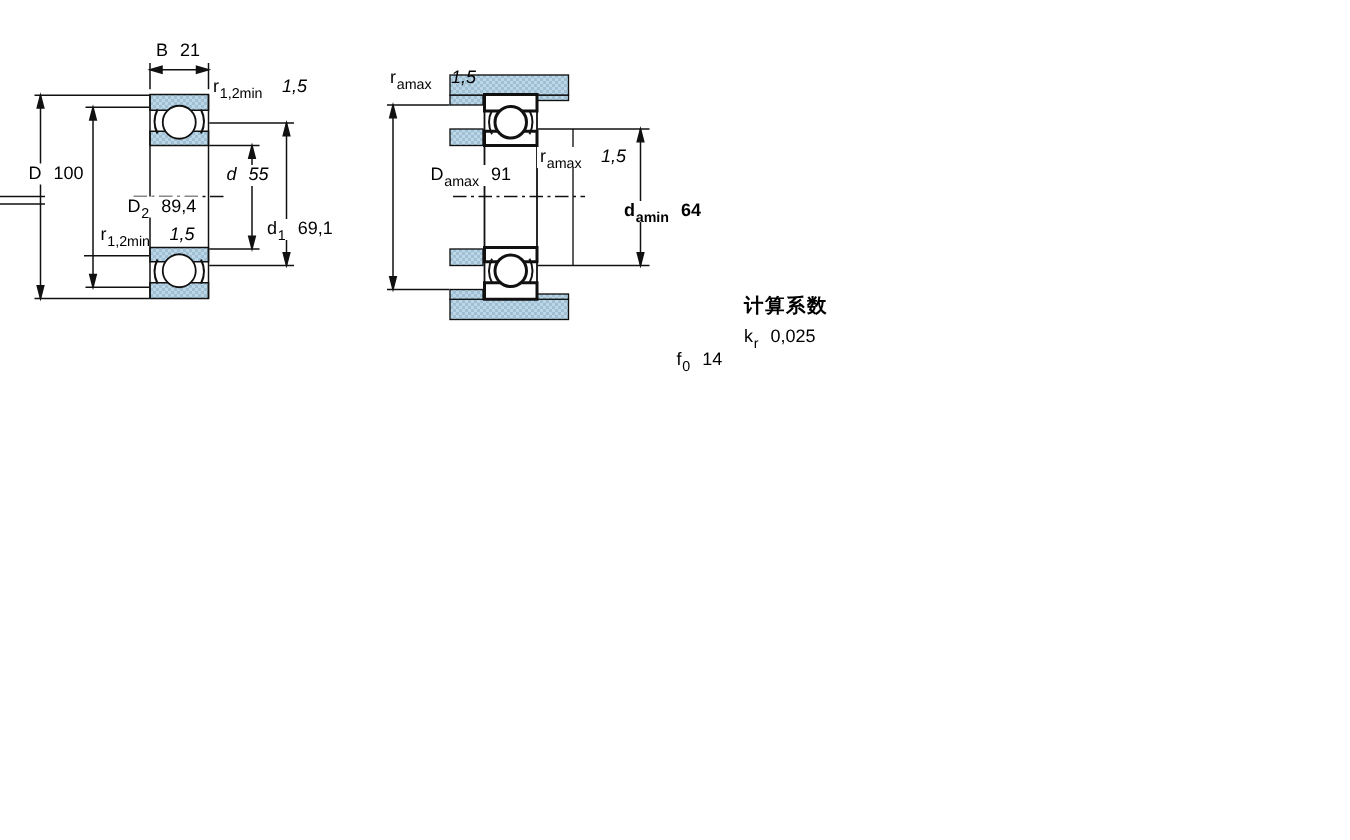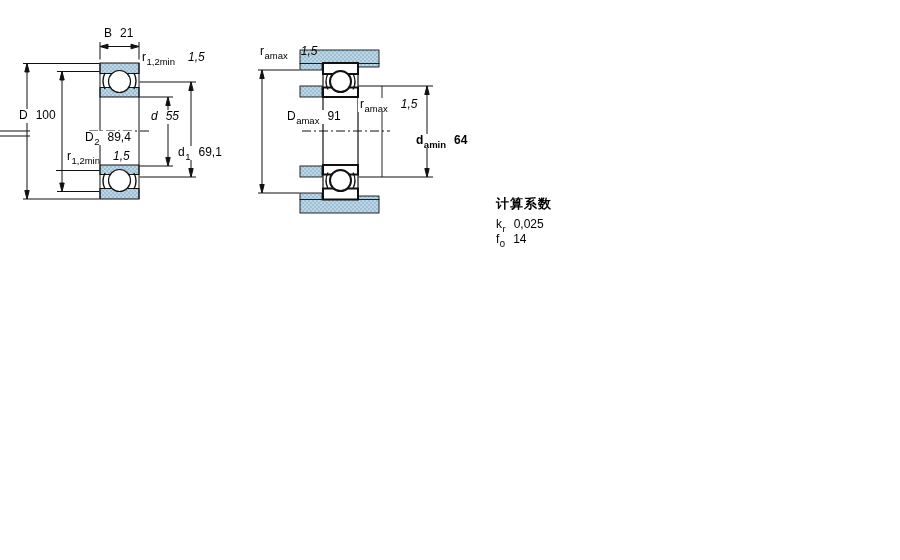--- a/index.html
+++ b/index.html
@@ -175,17 +175,17 @@
   <span class="lbl bg" style="left:414px;top:134px;font-weight:bold;">
     <span>d</span><span class="sub">amin</span><span class="val">64</span>
   </span>
 
   <span class="lbl heading" style="left:496px;top:197px;">计算系数</span>
 
   <span class="lbl" style="left:496px;top:218px;">
     <span>k</span><span class="sub">r</span><span class="val">0,025</span>
   </span>
 
-  <span class="lbl" style="left:496px;top:233px;">
+  <span class="lbl" style="left:451px;top:233px;">
     <span>f</span><span class="sub">0</span><span class="val">14</span>
   </span>
 
 </div>
 
 </body></html>

